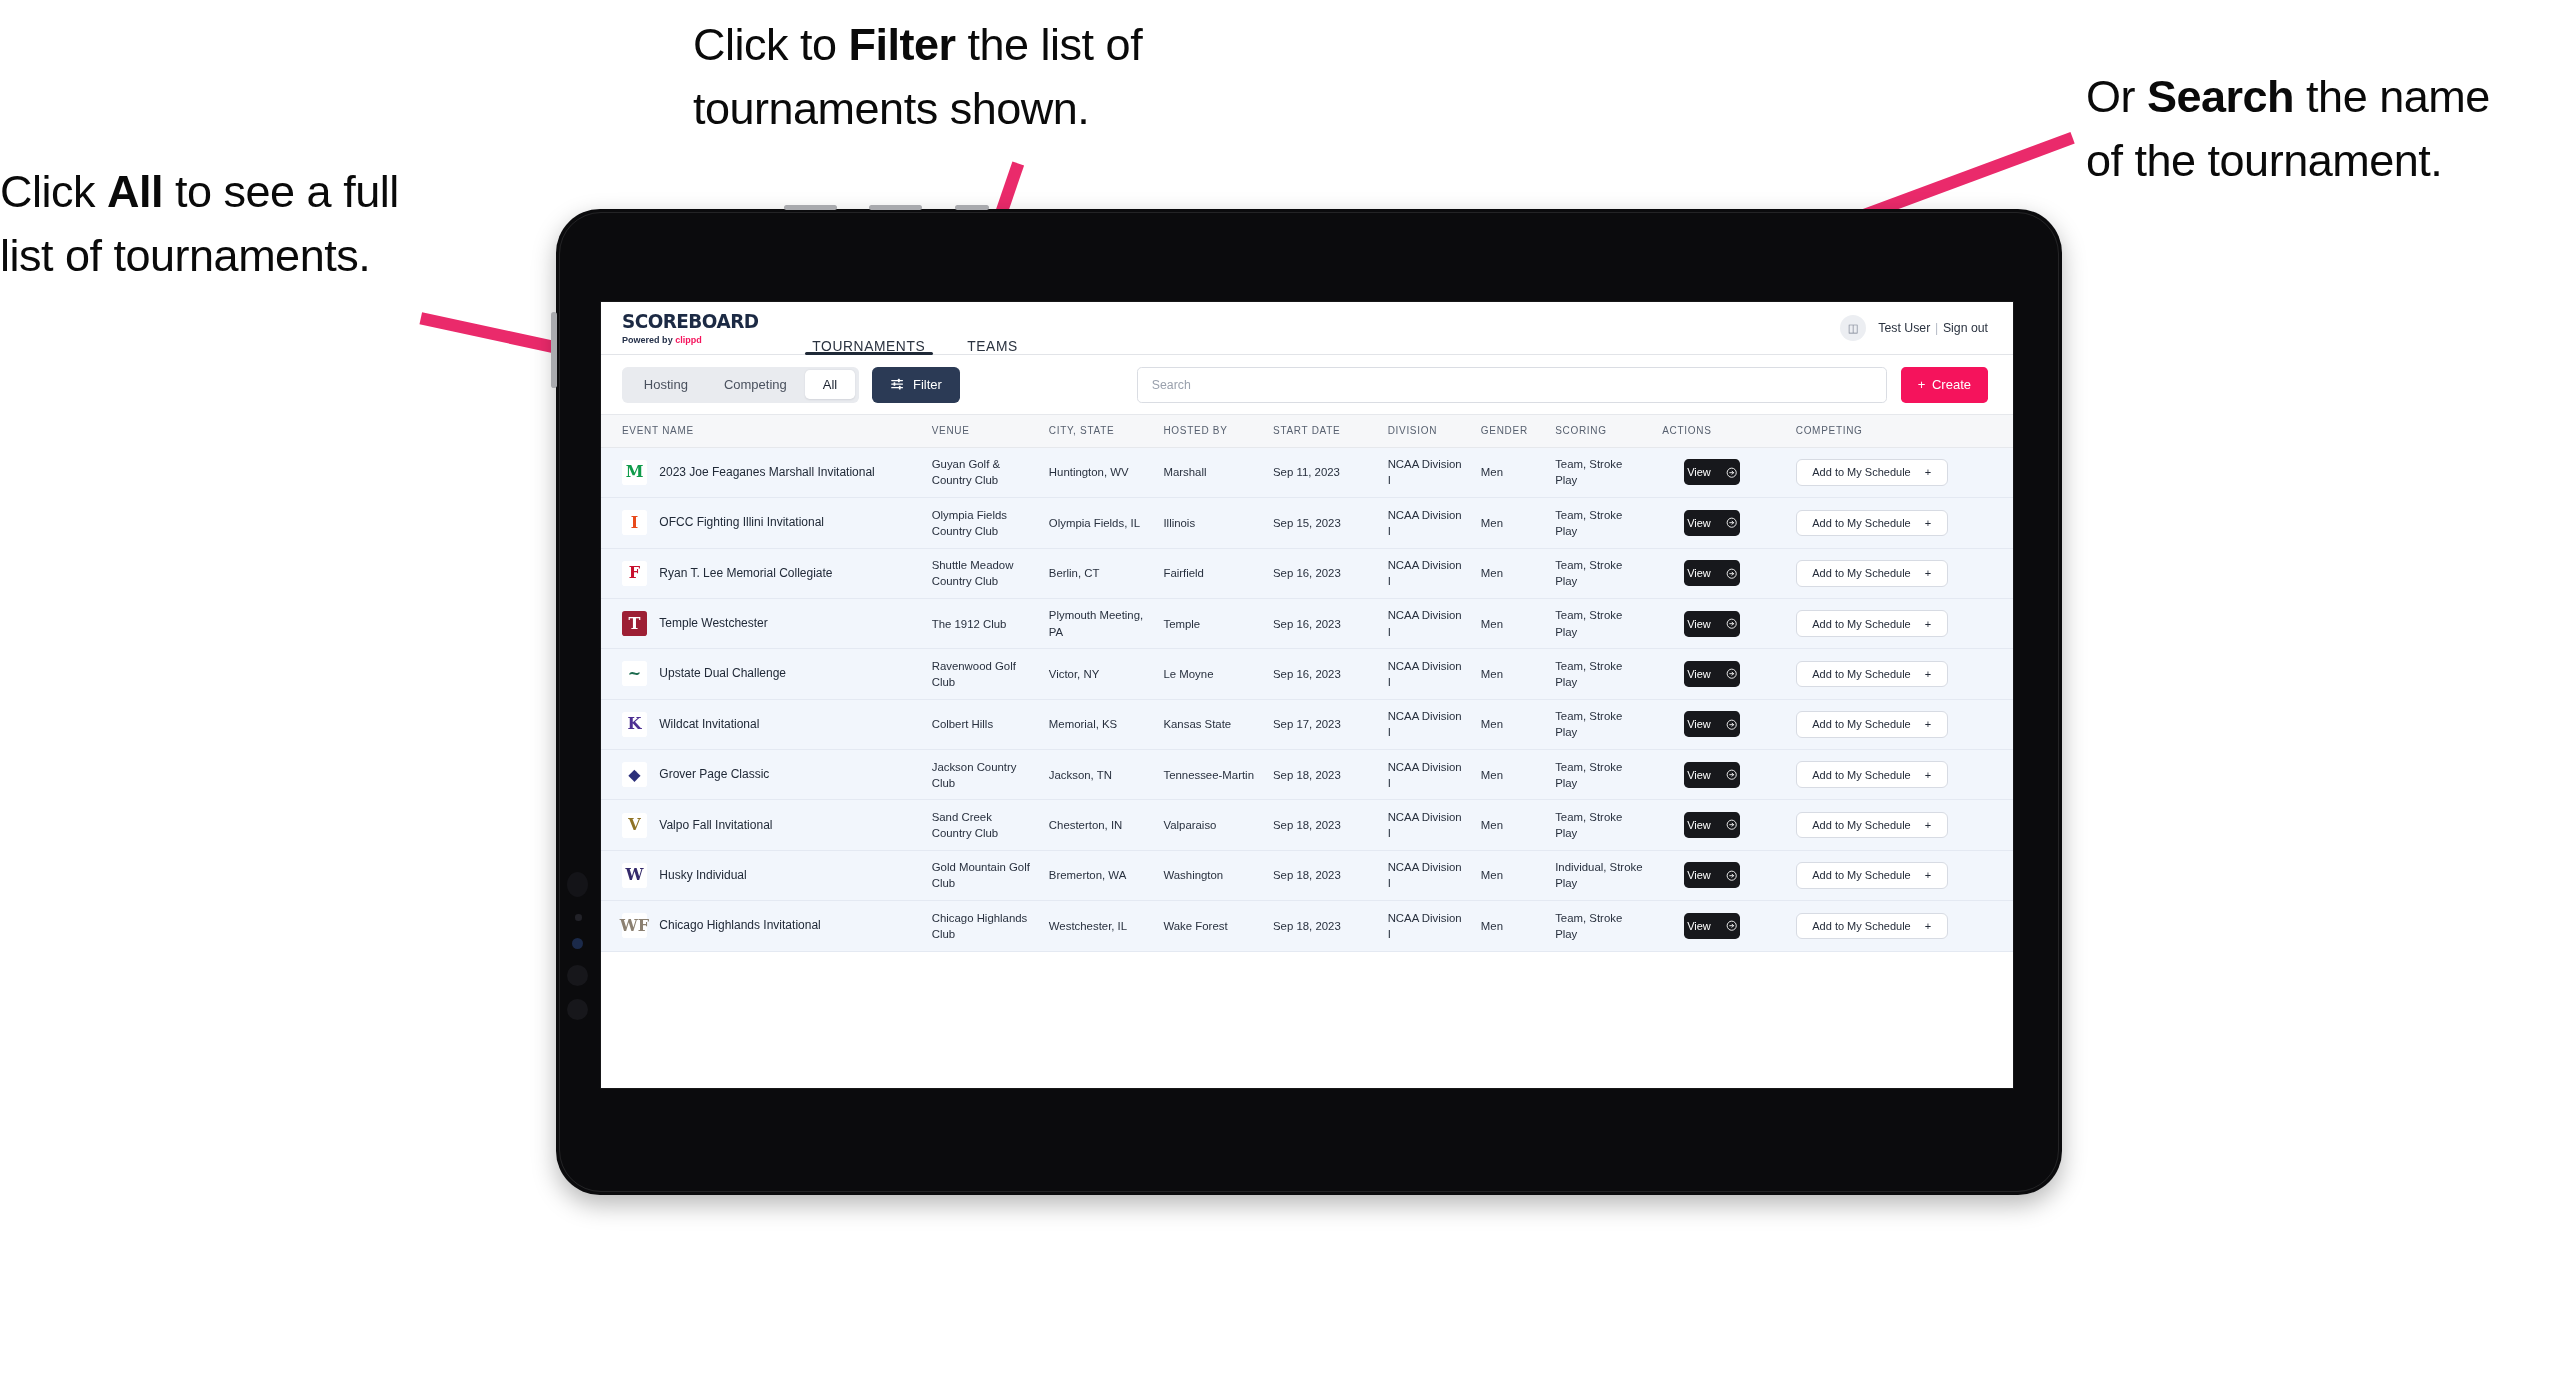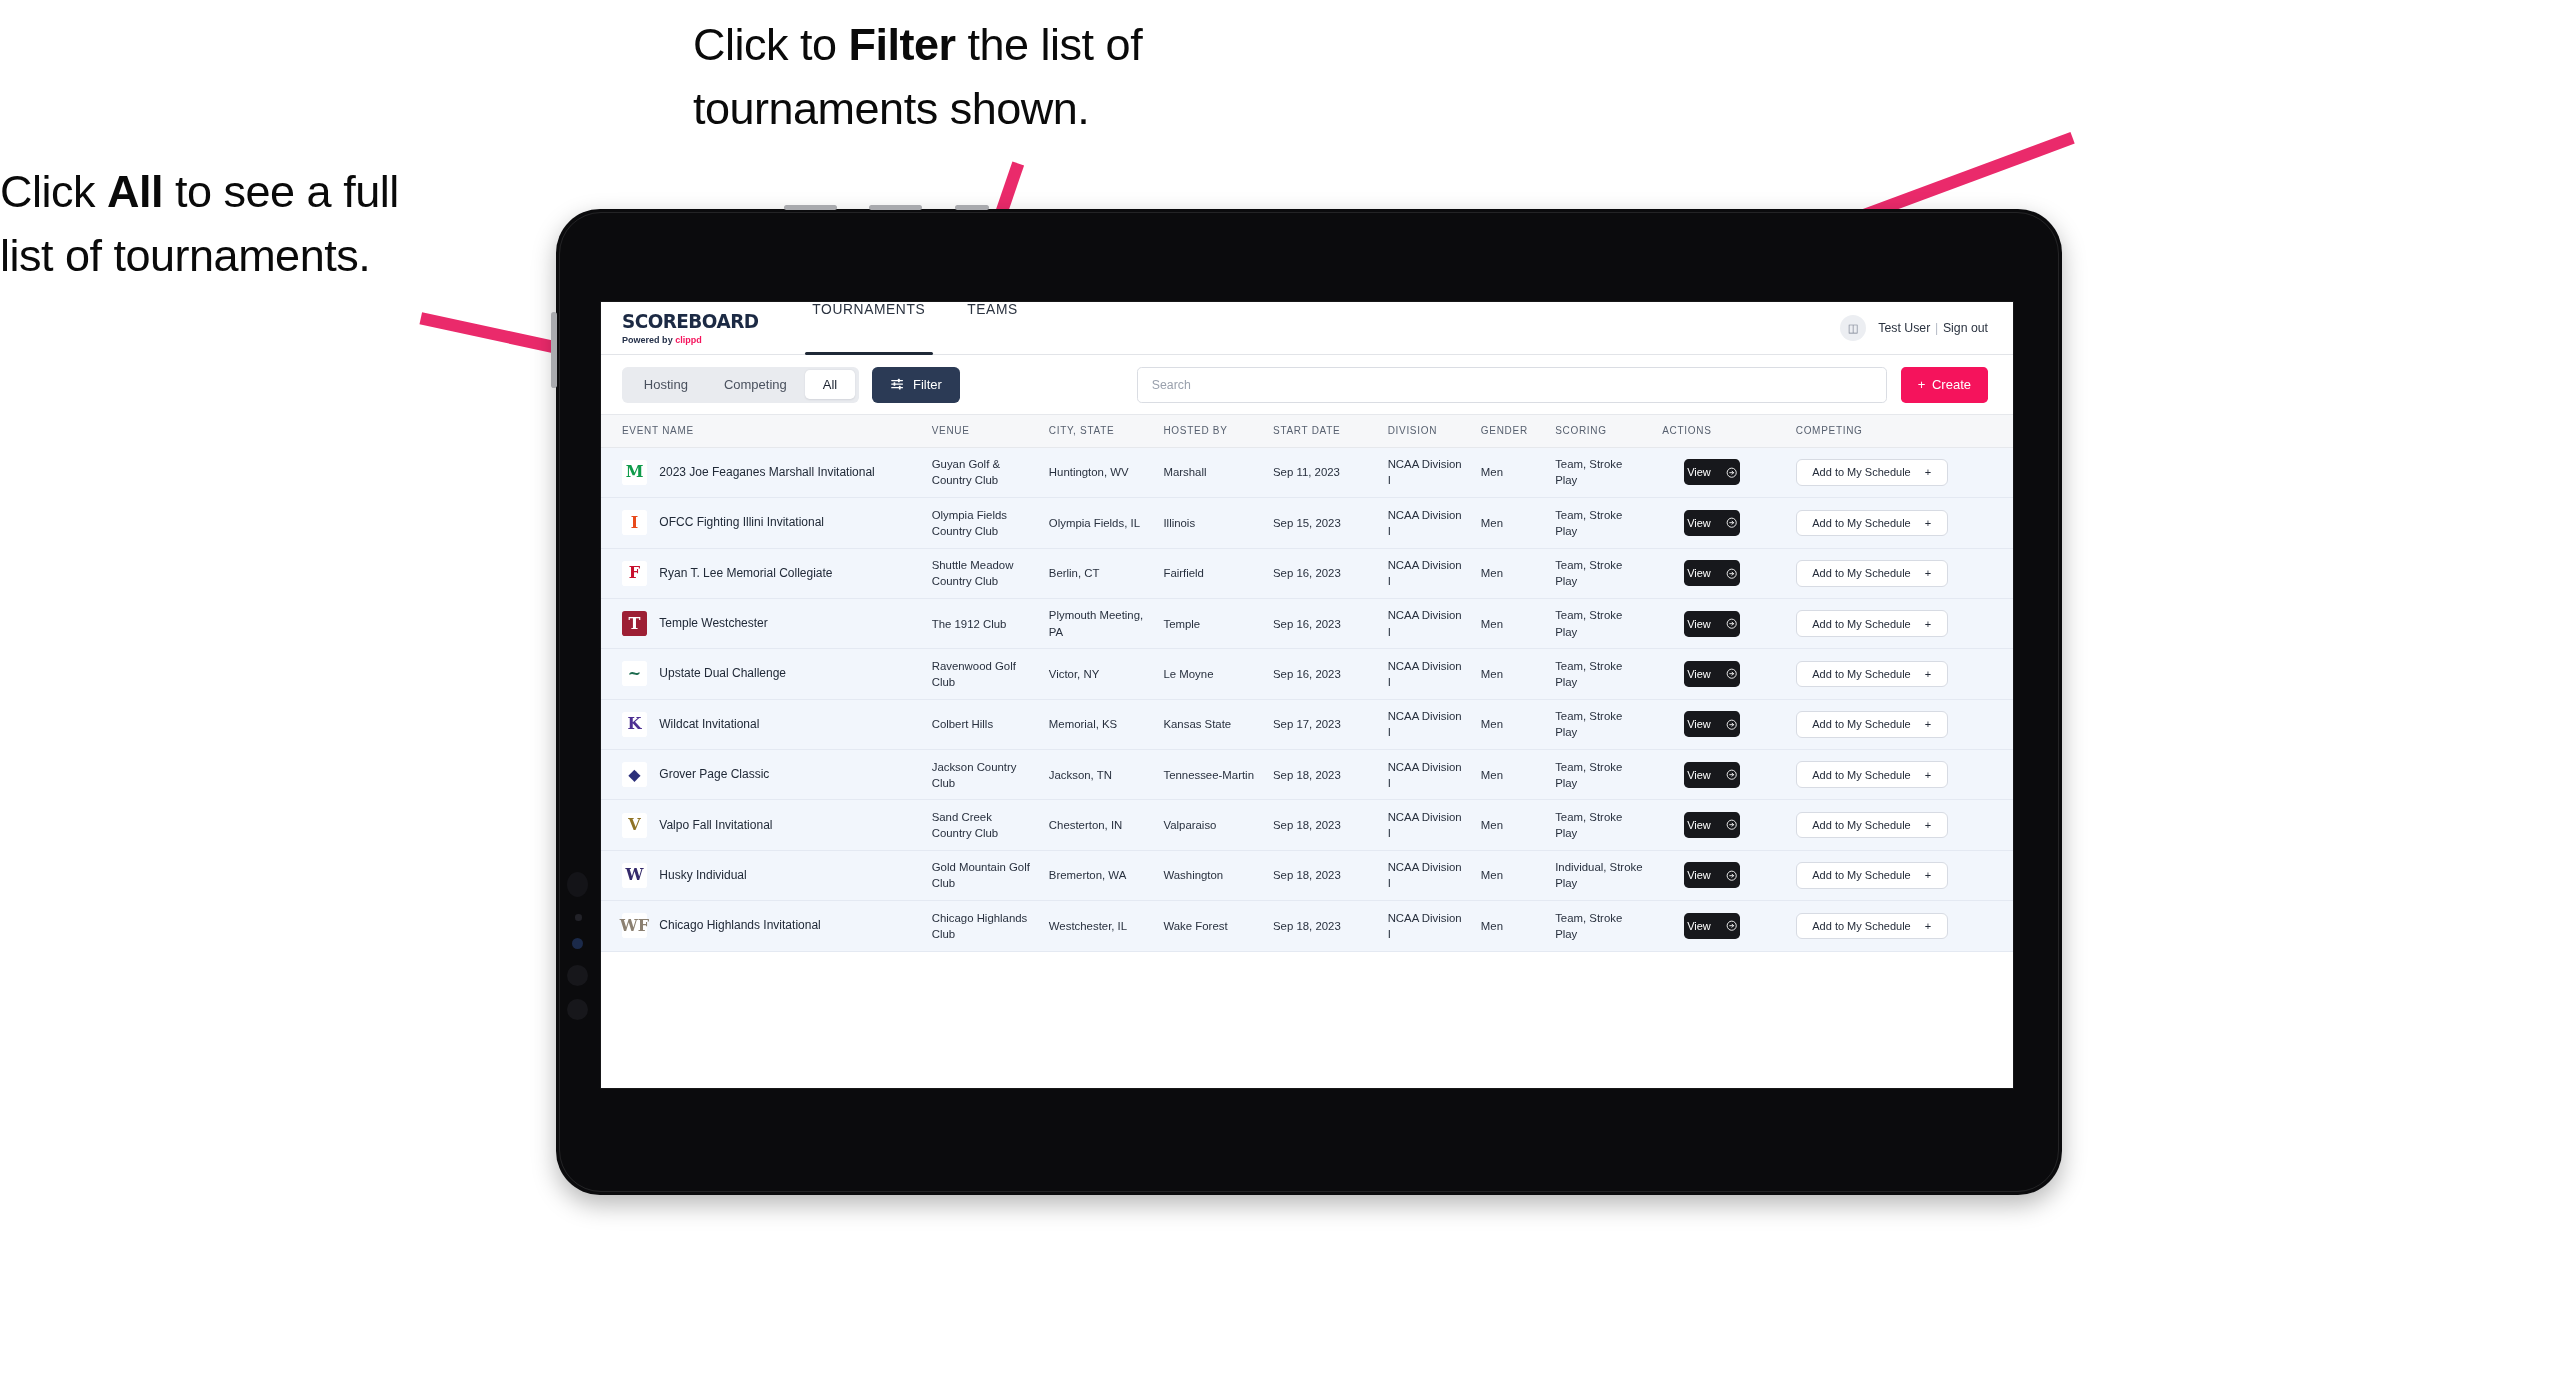--- a/index.html
+++ b/index.html
@@ -82,21 +82,21 @@
     font-family: "DejaVu Sans", sans-serif;
     font-weight: 700; font-size: 20px; letter-spacing: -0.6px;
     color: #1c2a44; line-height: 1; transform: scaleX(0.92); transform-origin: left center;
   }
   #brand-sub {
     font-size: 9.5px; color: #25314a; margin-top: 2.8px; font-weight: 600;
     transform: scaleX(0.95); transform-origin: left center;
   }
   #brand-sub .clippd { color: #f5135c; font-weight: 800; }
   .navtab {
-    display: flex; align-items: flex-start; padding: 0 21px;
+    display: flex; align-items: flex-end; padding: 0 21px;
     font-size: 13.8px; letter-spacing: 0.6px; color: #2b3340;
     font-weight: 500; position: relative; cursor: pointer;
   }
   .navtab.active::after{
     content:""; position:absolute; left:13.3px; right:13.3px; bottom:-0.9px;
     height:2.8px; background:#1f2937; border-radius:1.9px;
   }
   #user-zone {
     margin-left: auto; display: flex; align-items: center;
     padding-right: 25px; gap: 12.3px;
@@ -190,20 +190,23 @@
 </head>
 <body>
 
 <div id="root">
 
   <div class="annot" id="annot-filter">
     <span>Click to </span><b>Filter</b><span> the list of tournaments shown.</span>
   </div>
   <div class="annot" id="annot-all">
     <span>Click </span><b>All</b><span> to see a full list of tournaments.</span>
+  </div>
+  <div class="annot" id="annot-search">
+    <span>Or </span><b>Search</b><span> the name of the tournament.</span>
   </div>
 
   <svg class="arrow-svg" style="left:0;top:0;width:2576px;height:1386px;" viewBox="0 0 2712 1459" width="2576" height="1386">
     <defs>
       <marker id="ah" markerWidth="5" markerHeight="5" refX="2.4" refY="2.5" orient="auto">
         <path d="M0,0 L5,2.5 L0,5 Z" fill="#ea2a6b"></path>
       </marker>
     </defs>
     <line x1="443" y1="335" x2="800" y2="412" stroke="#ea2a6b" stroke-width="13" marker-end="url(#ah)"></line>
     <line x1="1072" y1="172" x2="1000" y2="382" stroke="#ea2a6b" stroke-width="13" marker-end="url(#ah)"></line>

